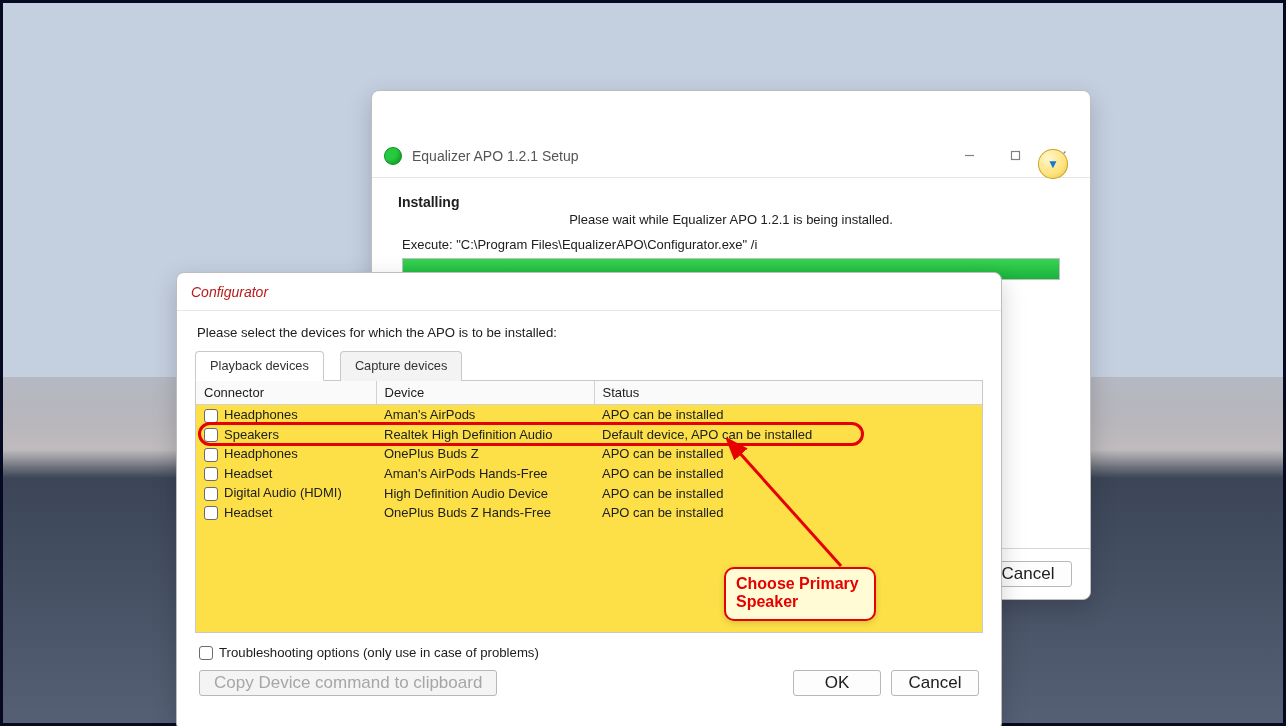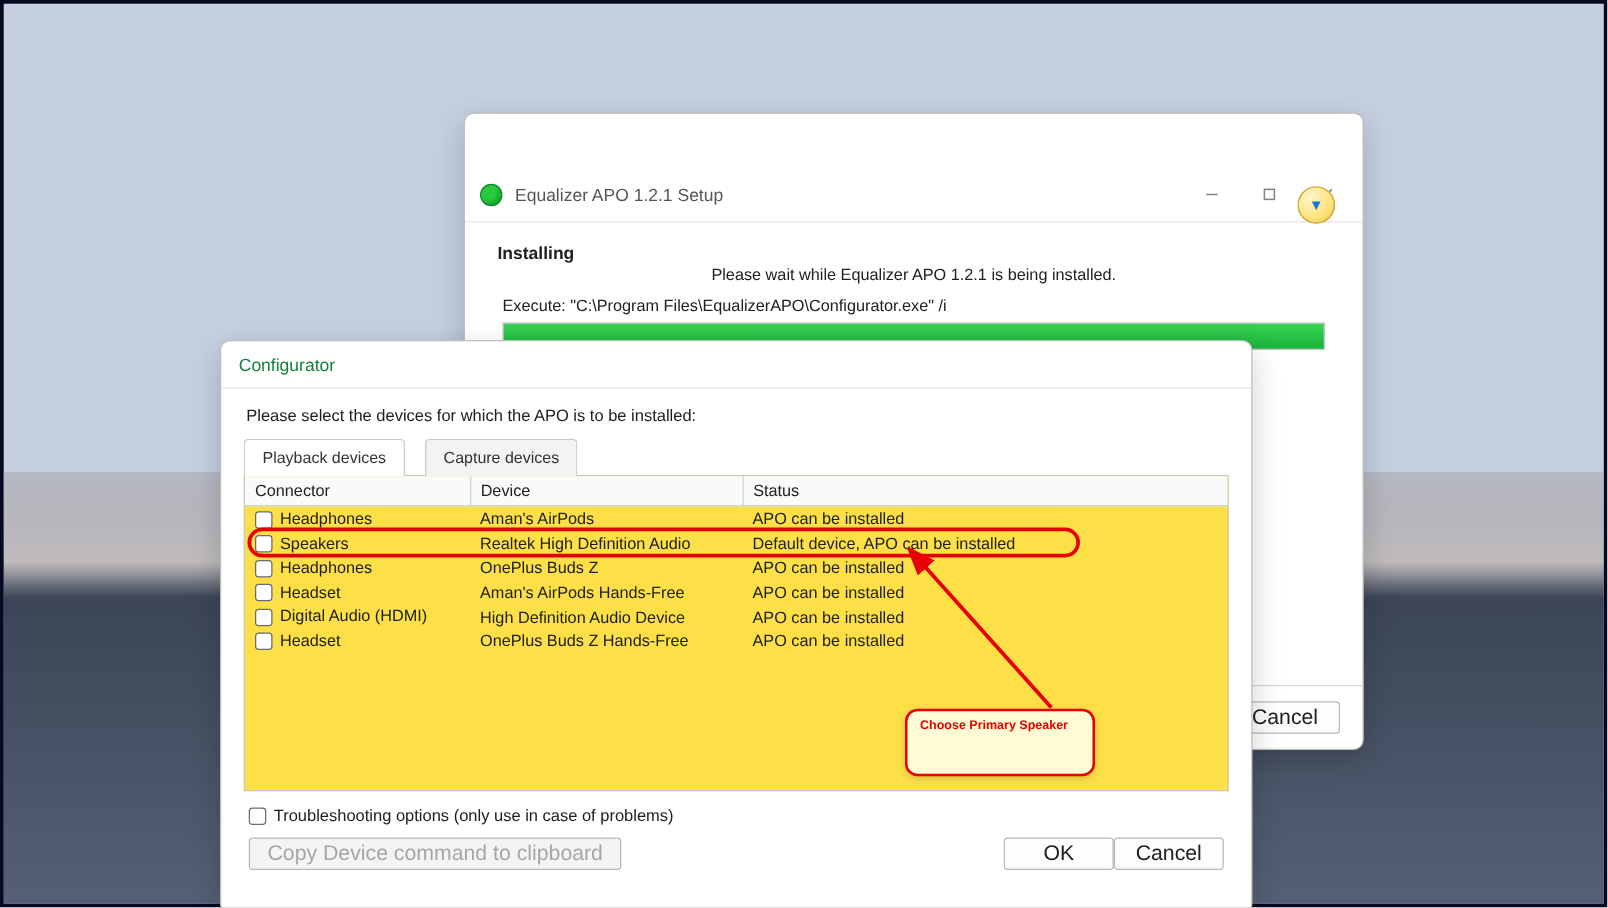--- a/index.html
+++ b/index.html
@@ -100,22 +100,23 @@
   }
   .btn.disabled { color: #a6a6a6; background: #f4f4f4; }
   
   .win-config {
     left: 173px; top: 269px;
     width: 826px; height: 459px;
     z-index: 10;
   }
   .config-titlebar {
     height: 38px; display:flex; align-items:center;
-    padding: 0 14px; color:#15803d; font-size: 14px;
+    padding: 0 14px; color:#b91c1c; font-size: 14px;
     border-bottom: 1px solid #e6e6e6;
+    font-style: italic;
   }
   .config-body { padding: 10px 18px 0 18px; }
   .config-instr { font-size: 13.2px; margin: 4px 0 10px 2px; }
   .tabs {
     display:flex; border-bottom: 1px solid #c9c9c9;
     margin: 0 0 0 0;
     gap: 12px;
   }
   .tab {
     padding: 6px 14px 7px 14px;
@@ -166,30 +167,30 @@
   .arrow {
     position:absolute; z-index:20; pointer-events:none;
   }
   .callout {
     position:absolute; z-index:20;
     left: 721px; top: 564px;
     width: 152px; height: 54px;
     background: #fffcd5;
     border: 2px solid #e60000; border-radius: 10px;
     padding: 6px 10px;
-    color: #e60000; font-weight: 700; font-size: 10px;
+    color: #e60000; font-weight: 700; font-size: 16px;
     box-shadow: 0 2px 6px rgba(0,0,0,0.15);
   }
   
   .trouble {
     display:flex; align-items:center; gap:0;
     margin: 12px 4px 10px 4px; font-size: 13.2px;
   }
   .config-actions {
-    display:flex; align-items:flex-end;
+    display:flex; gap:10px; align-items:flex-end;
     padding: 0 4px 14px 4px;
   }
   .config-actions .spacer { flex:1; }
 </style>
 </head>
 <body>
 
 <div class="desktop">
   <div class="horizon-blend"></div>
 

